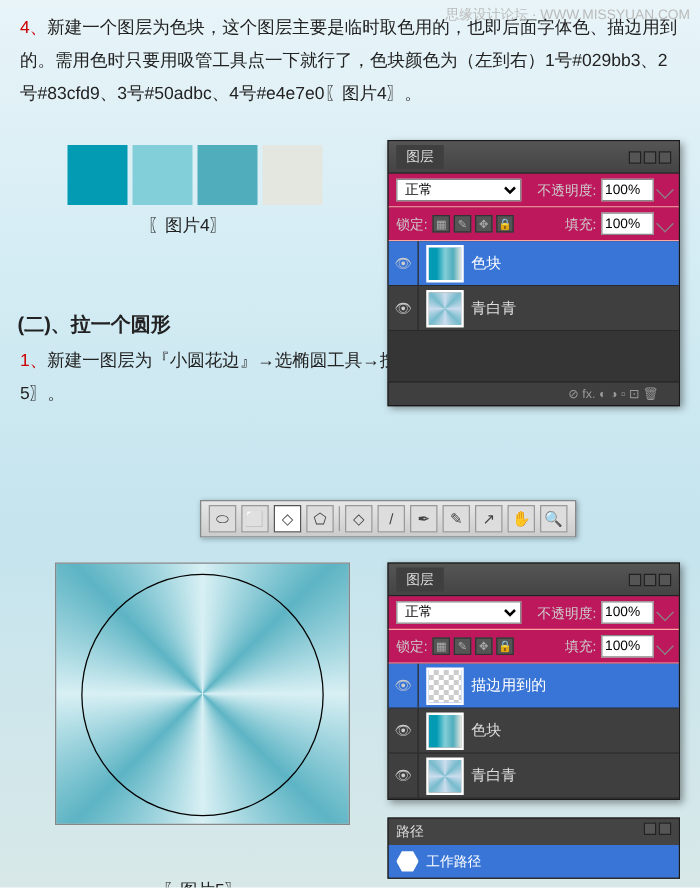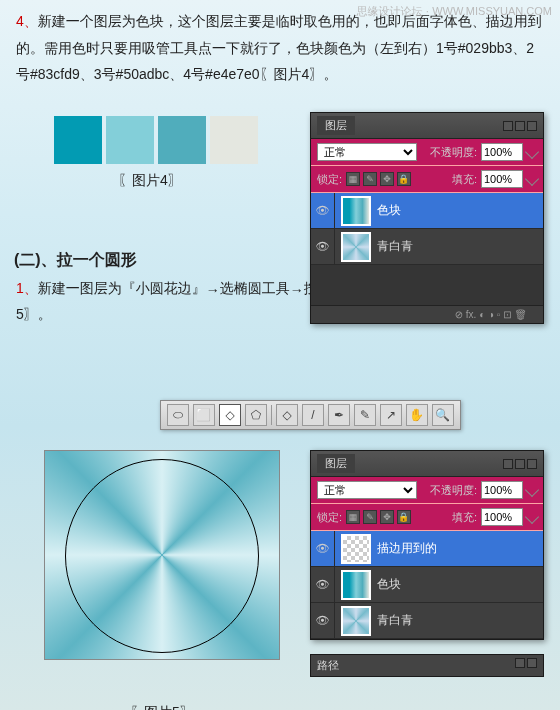--- a/index.html
+++ b/index.html
@@ -189,13 +189,17 @@
 </div>
 
 <div class="path-panel">
   <div class="ph">
     <span style="color:#ddd">路径</span>
     <span class="ctrl" style="display:flex;gap:2px">
         <span style="width:10px;height:10px;border:1px solid #222;background:#555;display:inline-block"></span>
         <span style="width:10px;height:10px;border:1px solid #222;background:#555;display:inline-block"></span>
       </span>
   </div>
+  <div class="prow">
+    <span class="hex"></span>
+    <span>工作路径</span>
+  </div>
 </div>
 
 </body></html>

